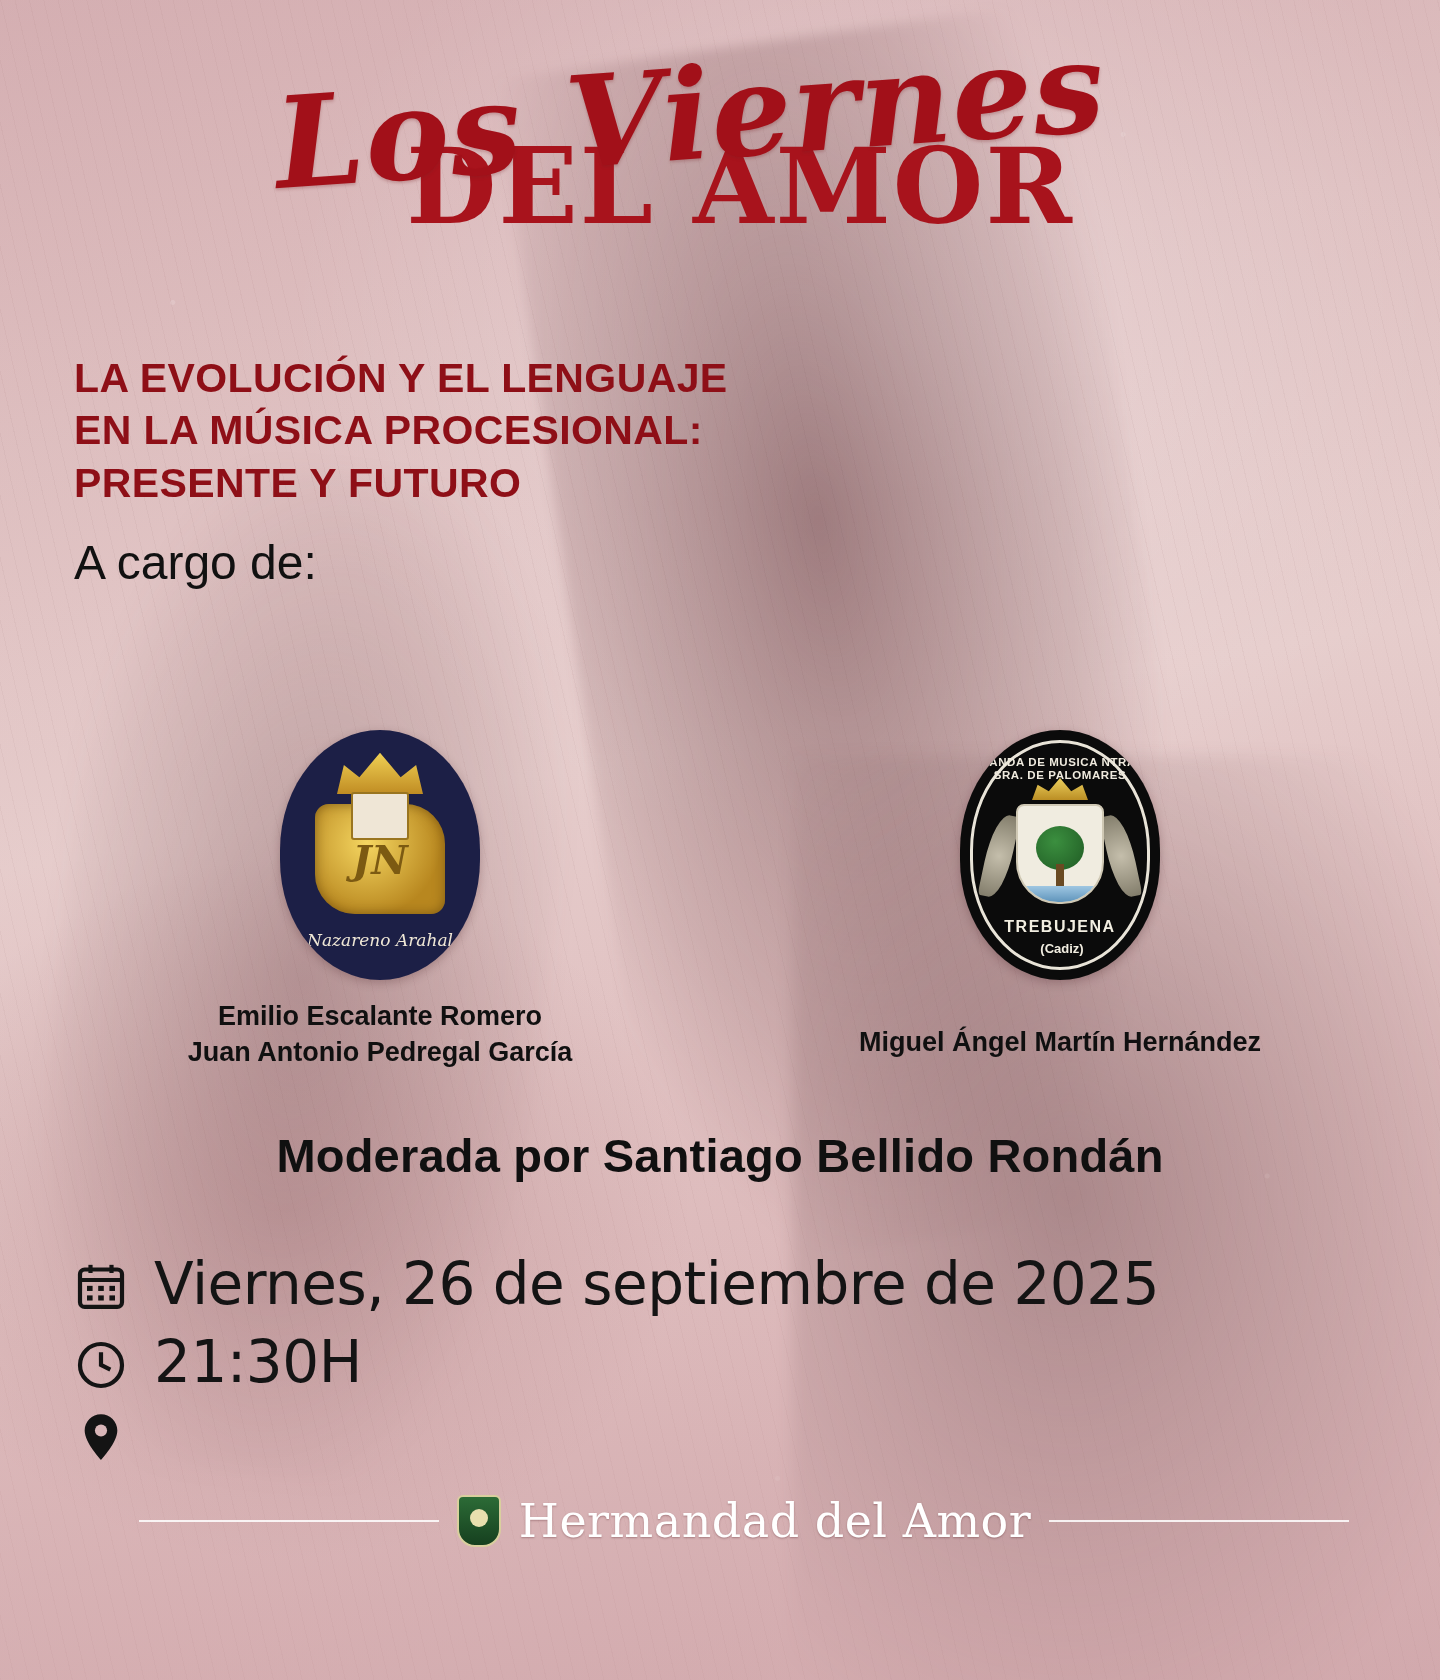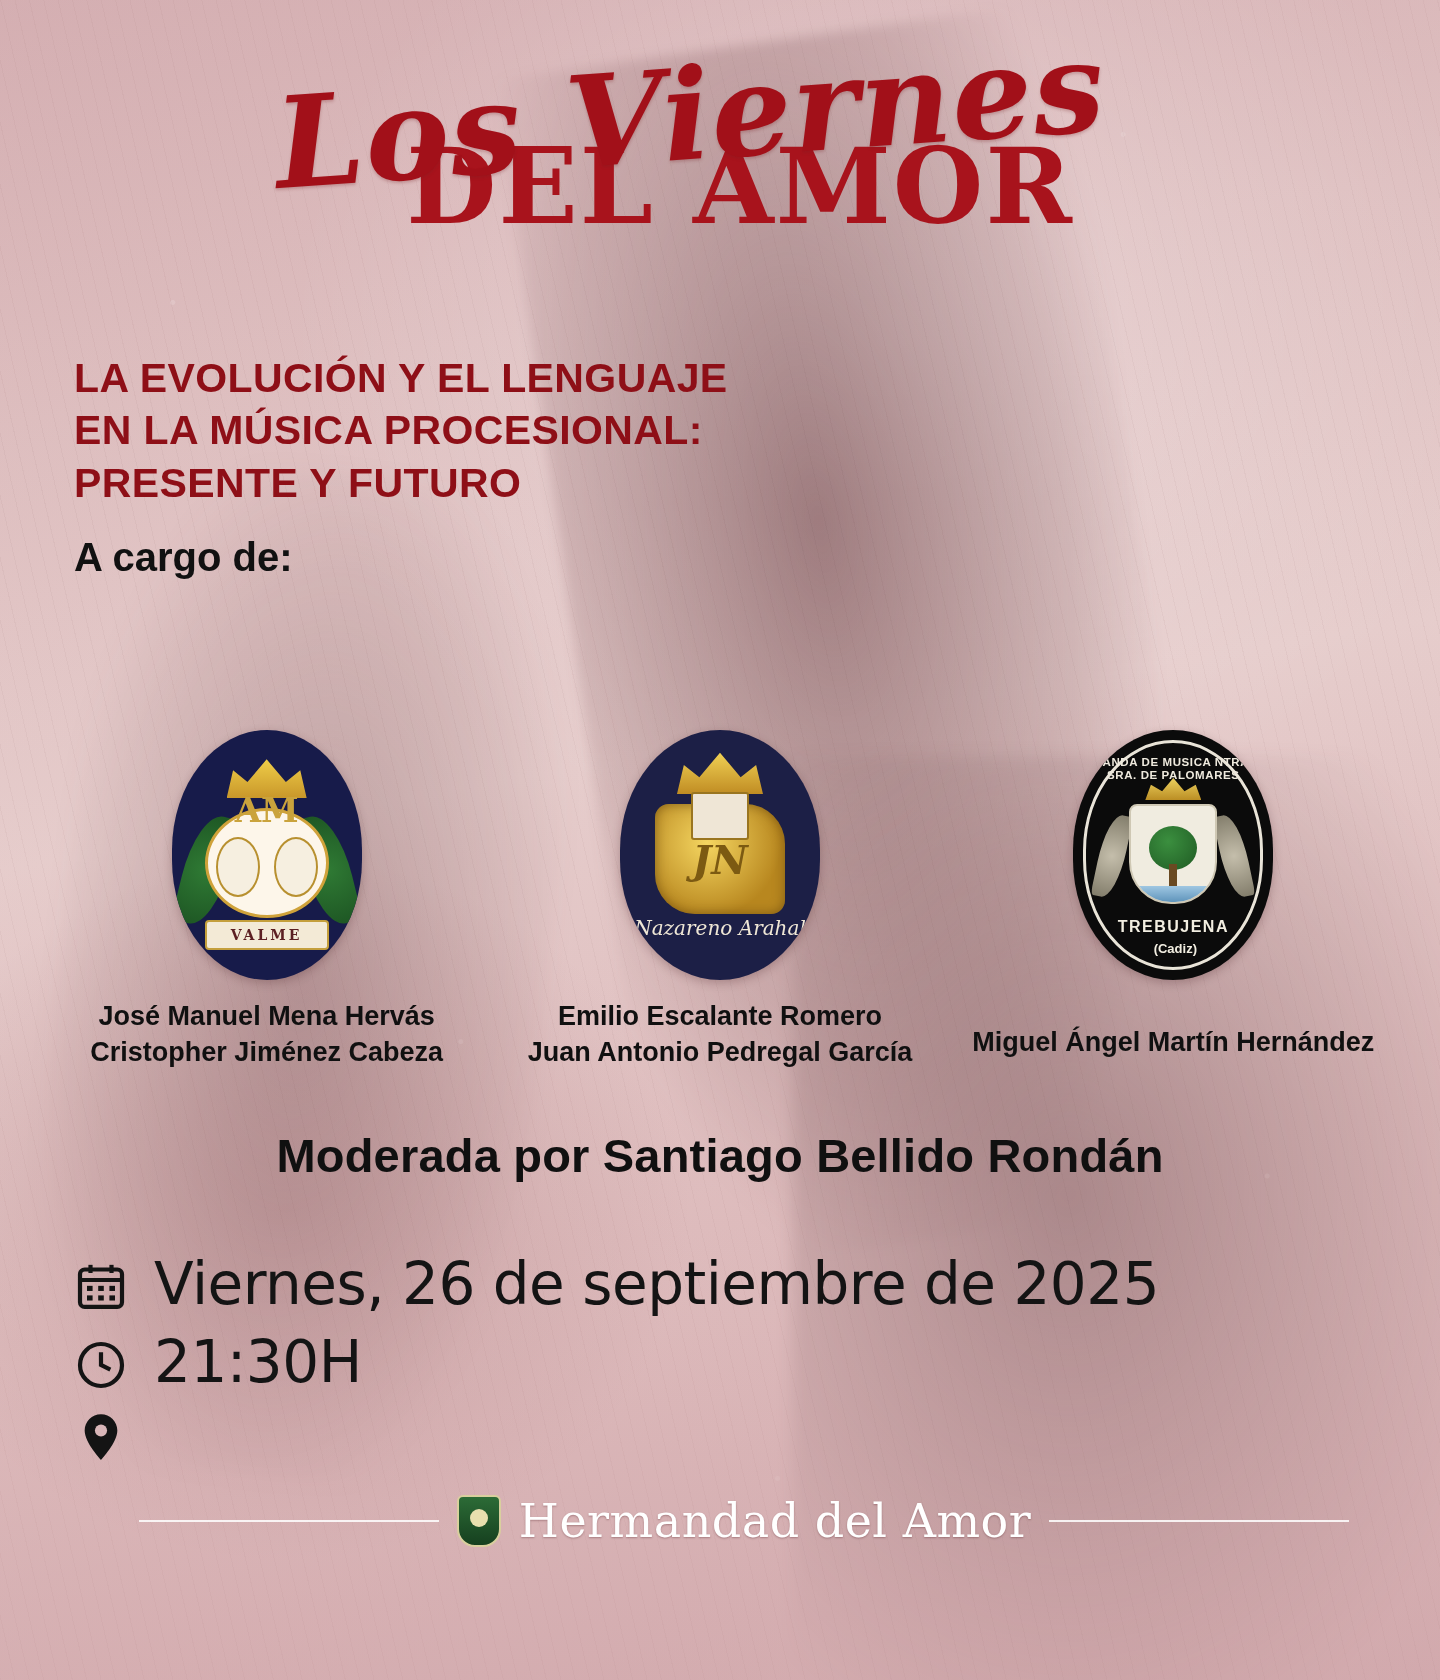--- a/index.html
+++ b/index.html
@@ -133,22 +133,22 @@
   }
   .topic-line {
     font-size: 41px;
     font-weight: 700;
     color: #8e0f17;
     letter-spacing: .4px;
     line-height: 1.28;
   }
   .acargo {
     margin-top: 26px;
-    font-size: 40px;
-    font-weight: 700;
+    font-size: 48px;
+    font-weight: 400;
     color: #111;
   }
 
   
   .crests {
     position: absolute;
     left: 40px;
     right: 40px;
     top: 730px;
     display: flex;
@@ -235,22 +235,22 @@
   }
   .c2-mono::after{
     content:"JN"; position:absolute; inset:0; display:flex; align-items:center; justify-content:center;
     font-family:"DejaVu Serif",serif; font-style:italic; font-weight:700; font-size:40px; color:#7c5a12;
   }
   .c2-shield {
     position:absolute; left:50%; top:62px; transform:translateX(-50%);
     width:54px; height:44px; background:#efe6d6; border:2px solid #9a7520; border-radius:3px;
   }
   .c2-text {
-    position:absolute; left:50%; bottom:40px; transform:translateX(-50%);
-    font-family:"DejaVu Serif",serif; font-style:italic; font-size:20px; color:#efe7d6; white-space:nowrap;
+    position:absolute; left:50%; bottom:30px; transform:translateX(-50%);
+    font-family:"DejaVu Serif",serif; font-style:italic; font-size:17px; color:#efe7d6; white-space:nowrap;
   }
 
   
   .c3-ring {
     position:absolute; inset:10px; border-radius:50% / 48%;
     border:3px solid #e9e4d8;
   }
   .c3-arc-top, .c3-arc-bottom {
     position:absolute; left:0; right:0; text-align:center;
     font-size:11.5px; font-weight:700; color:#efeade; letter-spacing:.6px;
@@ -398,34 +398,20 @@
 
   <div class="content">
     <div class="topic-line">LA EVOLUCIÓN Y EL LENGUAJE</div>
     <div class="topic-line">EN LA MÚSICA PROCESIONAL:</div>
     <div class="topic-line">PRESENTE Y FUTURO</div>
     <div class="acargo">A cargo de:</div>
   </div>
 
   <div class="crests">
 
-    <div class="crest-col">
-      <div class="crest-shape crest-1">
-        <div class="c1-crown"></div>
-        <div class="c1-leafL"></div>
-        <div class="c1-leafR"></div>
-        <div class="c1-oval"></div>
-        <div class="c1-am">AM</div>
-        <div class="c1-ribbon">VALME</div>
-      </div>
-      <div class="crest-names">
-        <div>José Manuel Mena Hervás</div>
-        <div>Cristopher Jiménez Cabeza</div>
-      </div>
-    </div>
 
     <div class="crest-col">
       <div class="crest-shape crest-2">
         <div class="c2-crown"></div>
         <div class="c2-mono"></div>
         <div class="c2-shield"></div>
         <div class="c2-text">Nazareno Arahal</div>
       </div>
       <div class="crest-names">
         <div>Emilio Escalante Romero</div>

